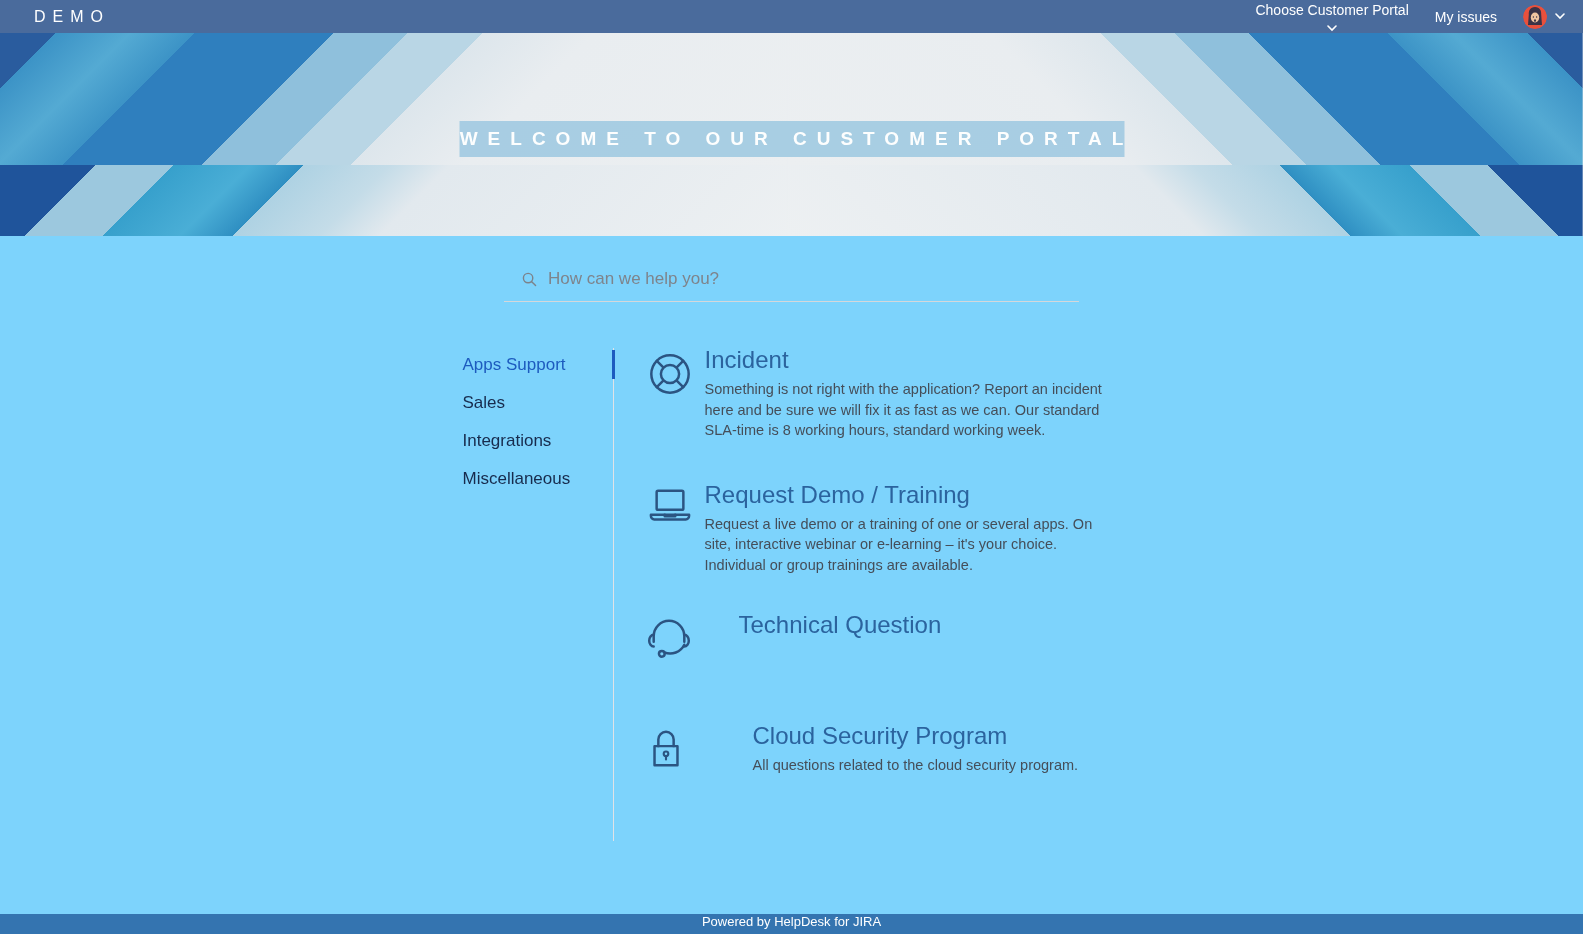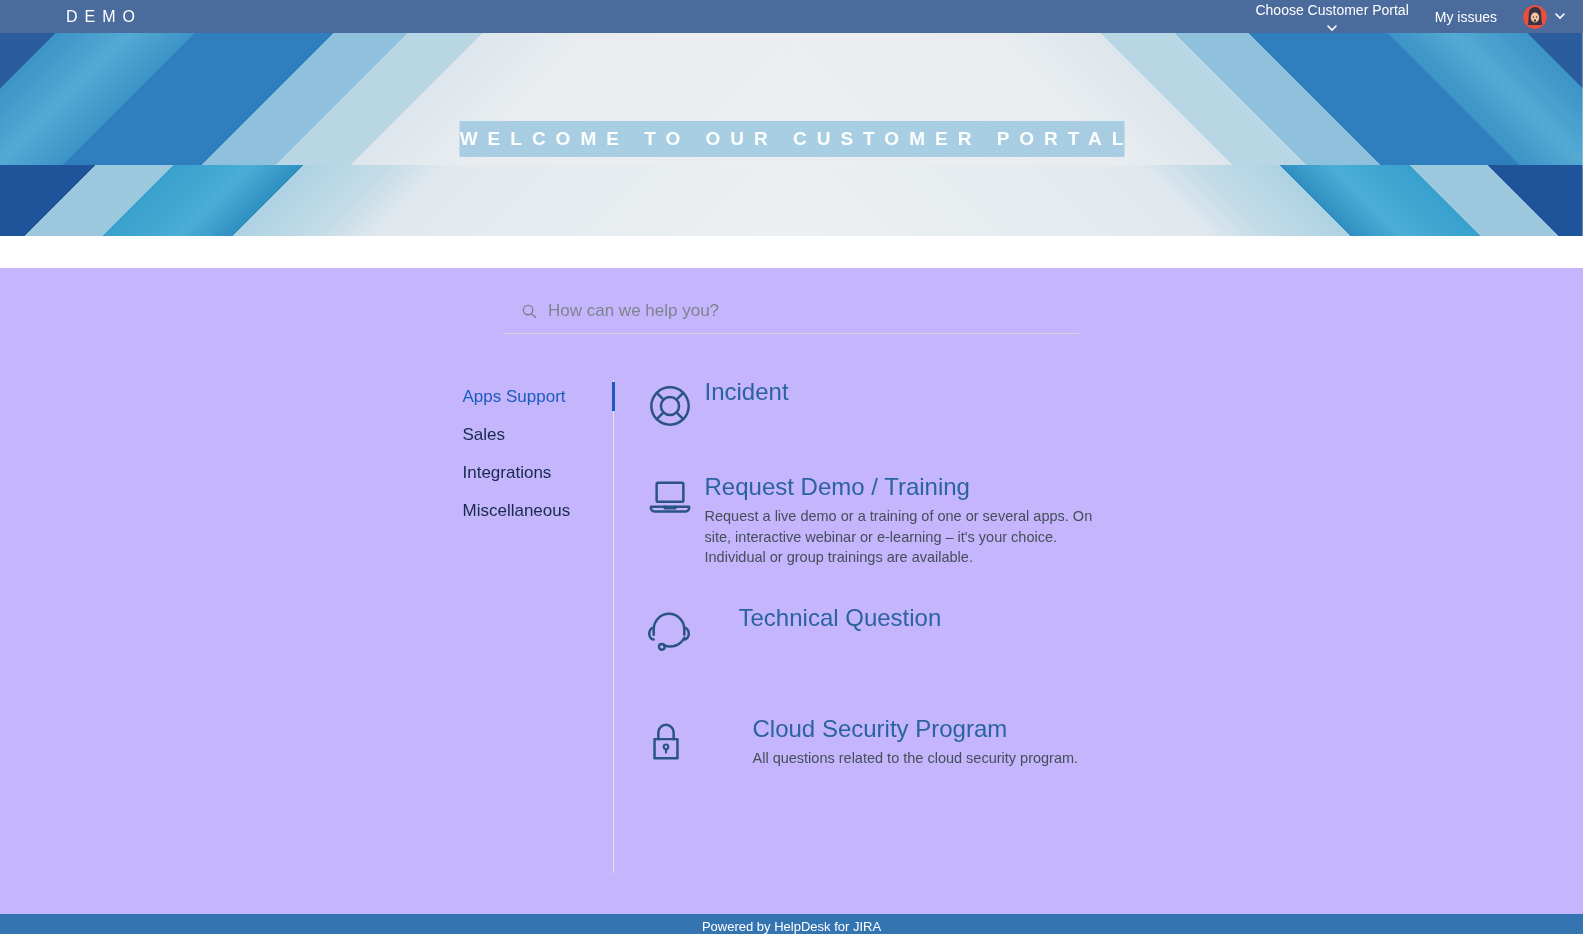--- a/index.html
+++ b/index.html
@@ -11,21 +11,21 @@
   }
 
   
   .navbar {
     height:33px; flex:0 0 33px;
     background:#4a6b9c;
     display:flex; align-items:center;
     padding:0 18px 0 34px;
     color:#ffffff;
   }
-  .brand { font-size:16px; font-weight:500; letter-spacing:7px; color:#fff;margin-left:32px; }
+  .brand { font-size:16px; font-weight:500; letter-spacing:7px; color:#fff; }
   .nav-right { margin-left:auto; display:flex; align-items:center; gap:26px; }
   .nav-link { display:flex; align-items:center; gap:7px; font-size:14px; color:#fff; cursor:pointer;flex-direction:column; }
   .chev { width:10px; height:7px; display:inline-block; }
   .avatar-wrap { display:flex; align-items:center; gap:8px; cursor:pointer; }
   .avatar { width:24px; height:24px; border-radius:50%; overflow:hidden; display:block; }
 
   
   .hero { height:203px; flex:0 0 203px; position:relative; background:#e9edf0; overflow:hidden; }
   .hero-half { position:absolute; top:0; bottom:0; width:50.2%; }
   .hero-half.left { left:0; }
@@ -53,21 +53,21 @@
     width:665px; height:36px;
     background:rgba(164,203,225,0.95);
     display:flex; align-items:center; justify-content:center;
   }
   .hero-title {
     color:#fdfefe; font-size:19px; font-weight:700;
     letter-spacing:10px; white-space:nowrap; text-indent:10px;
   }
 
   
-  .content { flex:1 1 auto; background:#c4b5fd;margin-top:32px; }
+  .content { flex:1 1 auto; background:#7dd3fc; }
 
   .search-wrap {
     width:575px; margin:27px auto 0;
     display:flex; align-items:center; gap:11px;
     border-bottom:1px solid #d5d7da;
     padding:6px 2px 12px 18px;
   }
   .search-icon { flex:0 0 auto; }
   .search-input {
     border:none; outline:none; flex:1;
@@ -101,21 +101,21 @@
     font-size:24px; font-weight:500; color:#2b639e; margin-bottom:7px; line-height:24px;
   }
   .block-desc {
     width:416px; font-size:14.5px; line-height:20.5px; color:#454e59;
   }
 
   
   .footer {
     height:20px; flex:0 0 20px;
     background:#3474b0; color:#ffffff;
-    display:flex; align-items:flex-end; justify-content:center;
+    display:flex; align-items:flex-start; justify-content:center;
     font-size:13px;
   }
 
   svg.outline { stroke:#2b5482; fill:none; stroke-width:2.6; stroke-linecap:round; stroke-linejoin:round; }
 </style>
 </head>
 <body>
 
 <header class="navbar">
   <div class="brand">DEMO</div>
@@ -187,20 +187,21 @@
             <circle cx="24" cy="24" r="19.5"></circle>
             <circle cx="24" cy="24" r="9.5"></circle>
             <line x1="31" y1="17" x2="37.8" y2="10.2"></line>
             <line x1="17" y1="17" x2="10.2" y2="10.2"></line>
             <line x1="31" y1="31" x2="37.8" y2="37.8"></line>
             <line x1="17" y1="31" x2="10.2" y2="37.8"></line>
           </svg>
         </div>
         <div>
           <div class="block-title">Incident</div>
+          <div class="block-desc">Something is not right with the application? Report an incident here and be sure we will fix it as fast as we can. Our standard SLA-time is 8 working hours, standard working week.</div>
         </div>
       </div>
 
       <div class="block b2">
         <div class="block-icon">
           <svg class="outline" width="46" height="42" viewBox="0 0 48 44">
             <rect x="10" y="5" width="28" height="20" rx="1.5"></rect>
             <path d="M4 30 h40 v1.5 a3.5 3.5 0 0 1 -3.5 3.5 h-33 a3.5 3.5 0 0 1 -3.5 -3.5 z"></path>
             <path d="M18.5 30 v1.8 h11 v-1.8"></path>
           </svg>

